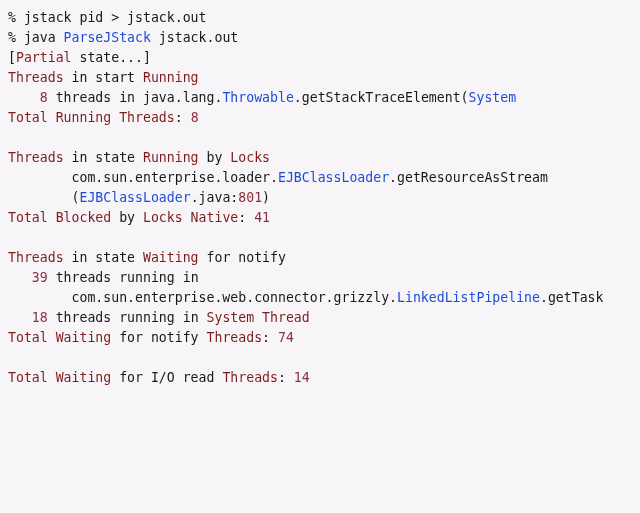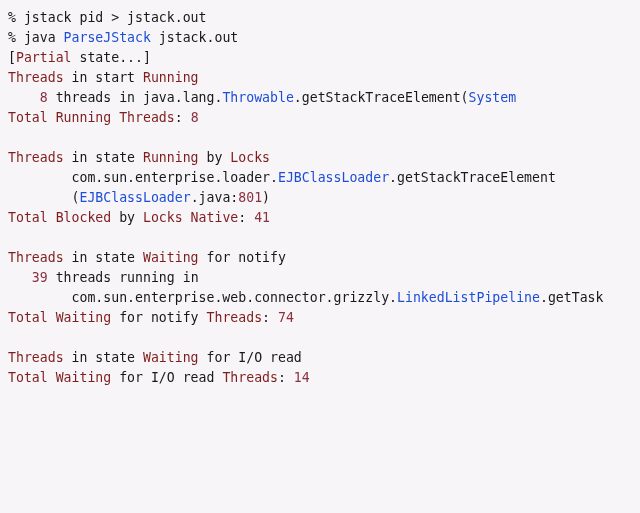--- a/index.html
+++ b/index.html
@@ -43,24 +43,24 @@
 
 <div id="terminal">
     <div class="line"><span class="tok-plain">% jstack pid &gt; jstack.out</span></div>
     <div class="line"><span class="tok-plain">% java </span><span class="tok-cls">ParseJStack</span><span class="tok-plain"> jstack.out</span></div>
     <div class="line"><span class="tok-plain">[</span><span class="tok-key">Partial</span><span class="tok-plain"> state...]</span></div>
     <div class="line"><span class="tok-key">Threads</span><span class="tok-plain"> in start </span><span class="tok-key">Running</span></div>
     <div class="line"><span class="tok-plain">    </span><span class="tok-num">8</span><span class="tok-plain"> threads in java.lang.</span><span class="tok-cls">Throwable</span><span class="tok-plain">.getStackTraceElement(</span><span class="tok-cls">System</span></div>
     <div class="line"><span class="tok-key">Total Running Threads</span><span class="tok-plain">: </span><span class="tok-num">8</span></div>
     <div class="line blank"></div>
     <div class="line"><span class="tok-key">Threads</span><span class="tok-plain"> in state </span><span class="tok-key">Running</span><span class="tok-plain"> by </span><span class="tok-key">Locks</span></div>
-    <div class="line"><span class="tok-plain">        com.sun.enterprise.loader.</span><span class="tok-cls">EJBClassLoader</span><span class="tok-plain">.getStackTraceElement</span></div>
+    <div class="line"><span class="tok-plain">        com.sun.enterprise.loader.</span><span class="tok-cls">EJBClassLoader</span><span class="tok-plain">.getResourceAsStream</span></div>
     <div class="line"><span class="tok-plain">        (</span><span class="tok-cls">EJBClassLoader</span><span class="tok-plain">.java:</span><span class="tok-num">801</span><span class="tok-plain">)</span></div>
     <div class="line"><span class="tok-key">Total Blocked</span><span class="tok-plain"> by </span><span class="tok-key">Locks Native</span><span class="tok-plain">: </span><span class="tok-num">41</span></div>
     <div class="line blank"></div>
     <div class="line"><span class="tok-key">Threads</span><span class="tok-plain"> in state </span><span class="tok-key">Waiting</span><span class="tok-plain"> for notify</span></div>
     <div class="line"><span class="tok-plain">   </span><span class="tok-num">39</span><span class="tok-plain"> threads running in</span></div>
     <div class="line"><span class="tok-plain">        com.sun.enterprise.web.connector.grizzly.</span><span class="tok-cls">LinkedListPipeline</span><span class="tok-plain">.getTask</span></div>
+    <div class="line"><span class="tok-plain">   </span><span class="tok-num">18</span><span class="tok-plain"> threads running in </span><span class="tok-key">System Thread</span></div>
     <div class="line"><span class="tok-key">Total Waiting</span><span class="tok-plain"> for notify </span><span class="tok-key">Threads</span><span class="tok-plain">: </span><span class="tok-num">74</span></div>
     <div class="line blank"></div>
-    <div class="line"><span class="tok-key">Threads</span><span class="tok-plain"> in state </span><span class="tok-key">Waiting</span><span class="tok-plain"> for I/O read</span></div>
     <div class="line"><span class="tok-key">Total Waiting</span><span class="tok-plain"> for I/O read </span><span class="tok-key">Threads</span><span class="tok-plain">: </span><span class="tok-num">14</span></div>
   </div>
 
 </body></html>

